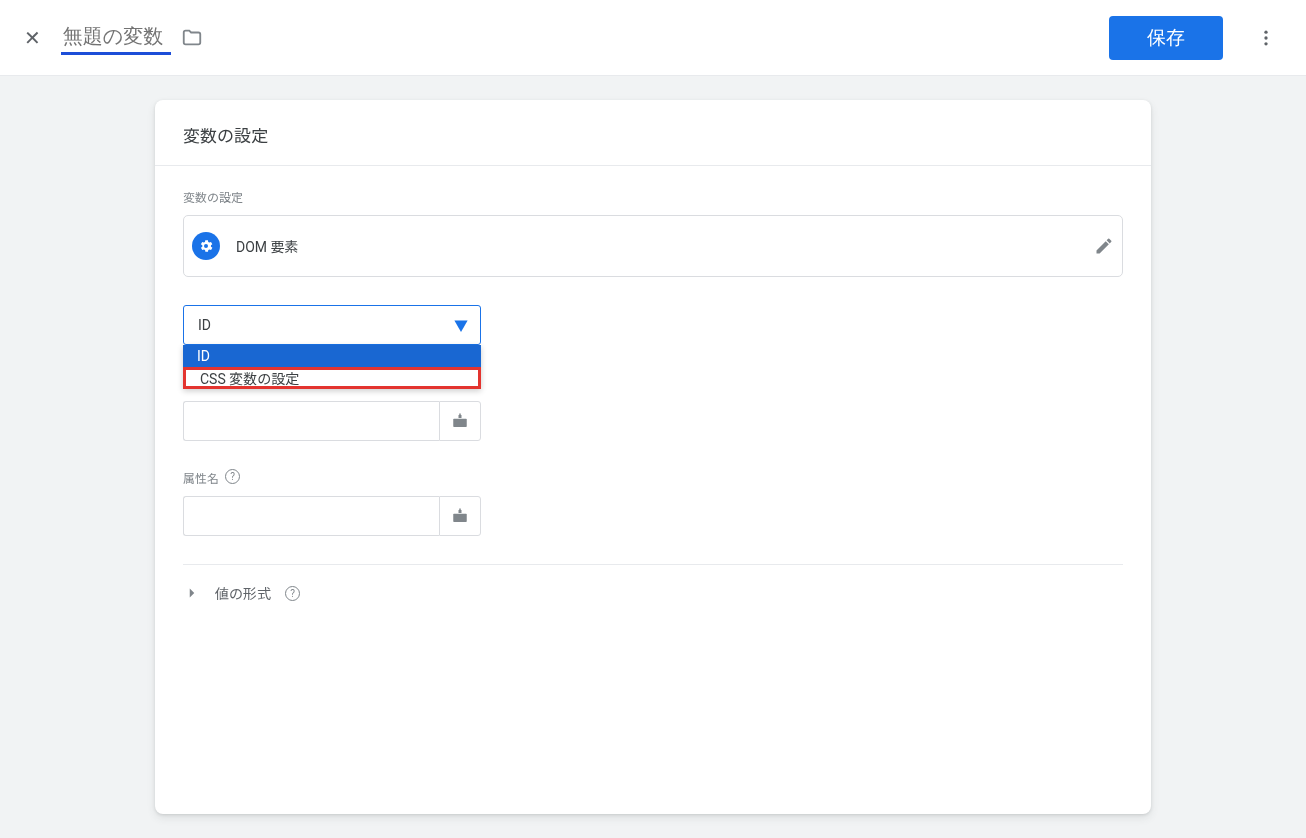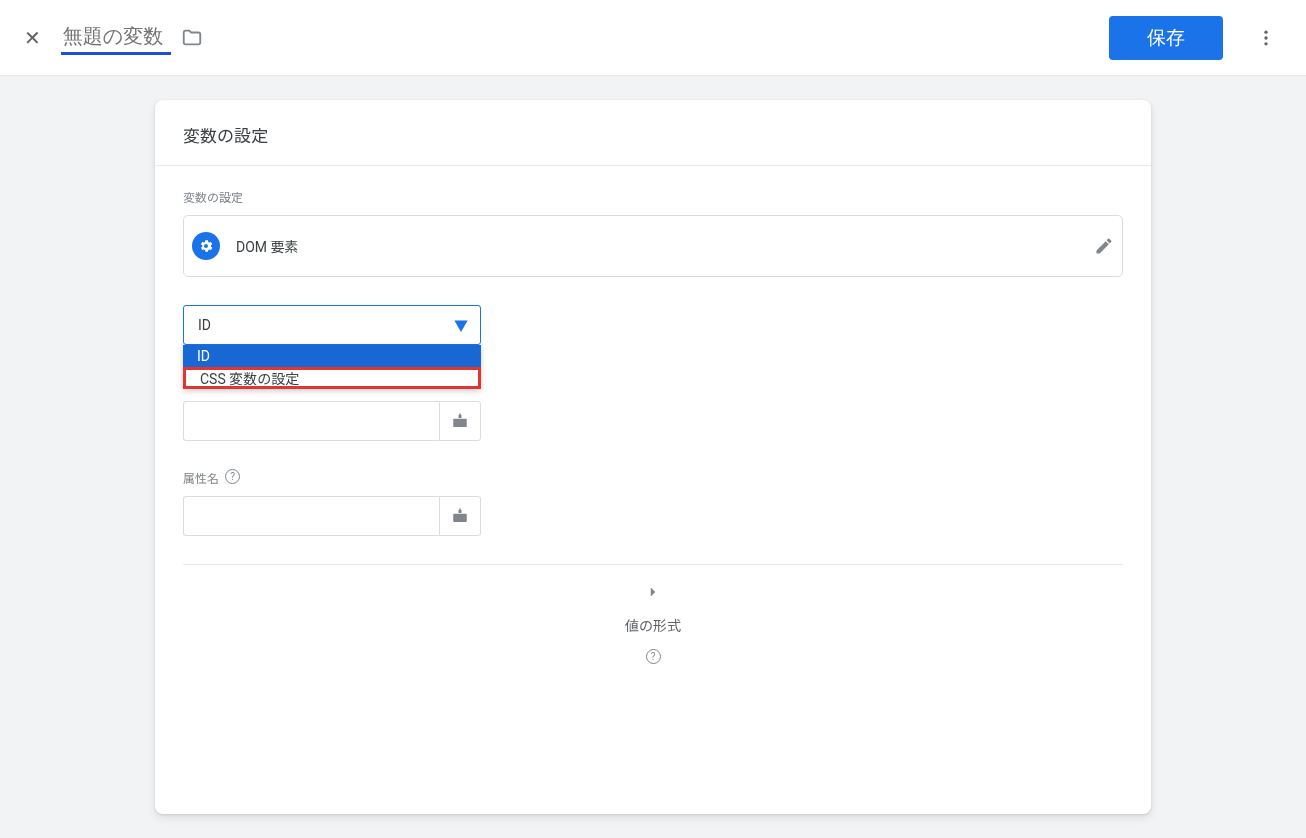--- a/index.html
+++ b/index.html
@@ -141,21 +141,21 @@
   color: #80868b;
   cursor: pointer;
 }
 .attr-label { display: flex; align-items: flex-start; gap: 6px; }
 .help-icon {
   width: 15px; height: 15px; border: 1.2px solid #80868b; border-radius: 50%;
   font-size: 10px; color: #80868b; display: flex; align-items: center; justify-content: center;
   cursor: pointer;
 }
 .divider { border-top: 1px solid #e8eaed; margin: 10px 0 14px; }
-.format-row { display: flex; align-items: center; gap: 14px; color: #5f6368; cursor: pointer; padding: 4px 0; flex-direction: column; }
+.format-row { display: flex; align-items: center; gap: 14px; color: #5f6368; cursor: pointer; padding: 4px 0; }
 .format-row .chev { color: #80868b; }
 svg { display: block; }
 </style>
 </head>
 <body>
 
 <div class="header">
   <span class="close">✕</span>
   <input class="title-input" value="無題の変数" style="">
   <span class="folder-icon">

